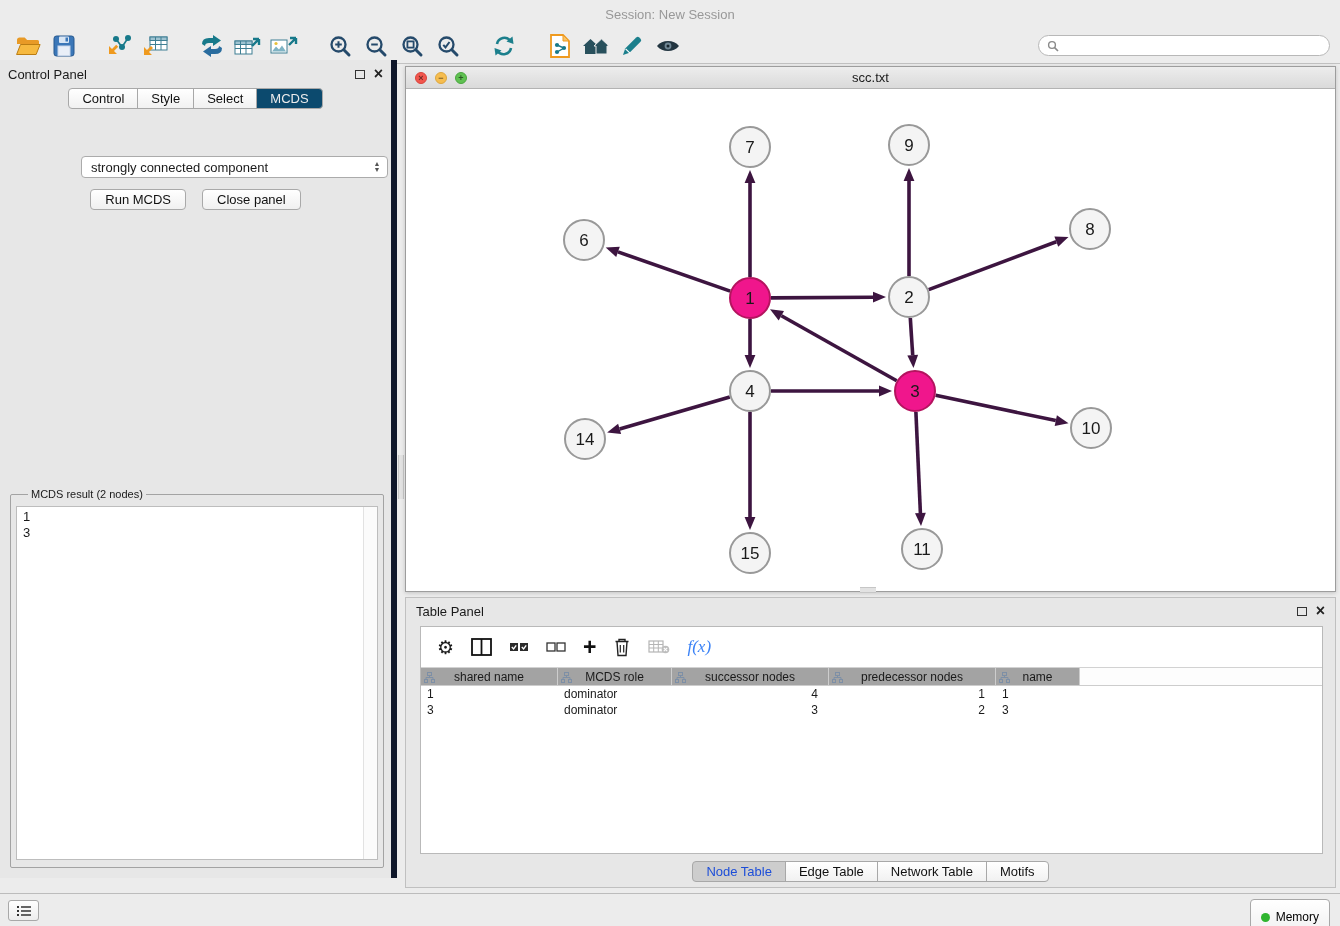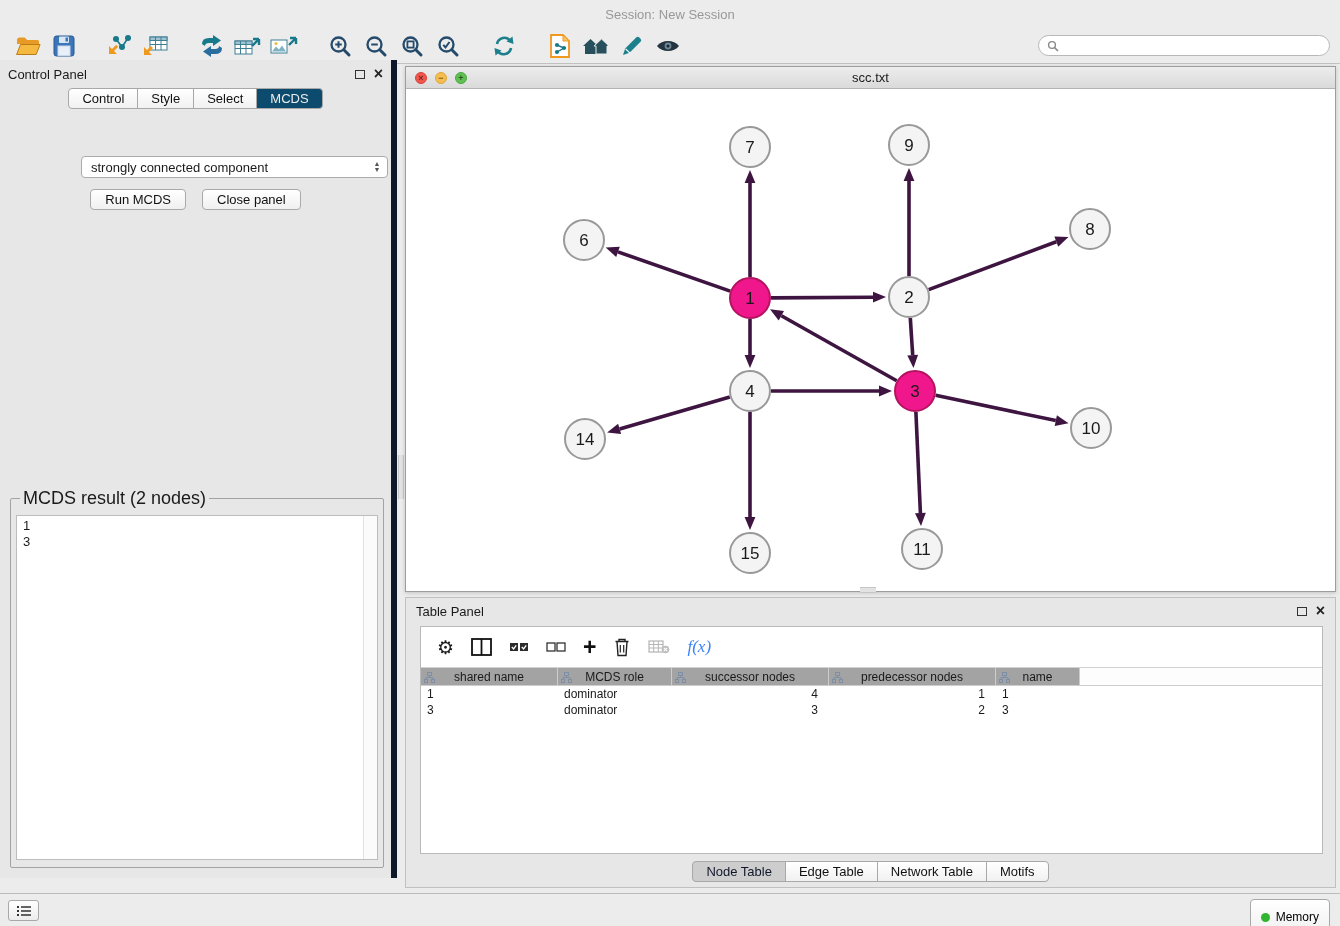--- a/index.html
+++ b/index.html
@@ -26,30 +26,30 @@
   .panel-header .ph-title { font-size:13px; color:#1a1a1a; }
   .ph-icons { margin-left:auto; display:flex; align-items:center; gap:9px; }
   .float-icon { width:10px; height:9px; border:1.6px solid #333; display:inline-block; }
   .close-x { font-size:16px; font-weight:bold; color:#222; line-height:12px; }
 
   .seg { display:flex; justify-content:center; }
   .seg .tab { background:linear-gradient(#ffffff,#f1f1f1); border:1px solid #a8a8a8; margin-left:-1px; padding:2px 13px; font-size:13px; color:#111; cursor:default; }
   .seg .tab:first-child { border-radius:4px 0 0 4px; margin-left:0; }
   .seg .tab:last-child { border-radius:0 4px 4px 0; }
   .seg .tab.active { background:#0c4a6e; color:#ececec; }
-  .seg2 .tab.active { background:#cdcdcd; color:#0f172a; }
+  .seg2 .tab.active { background:#cdcdcd; color:#1d4ed8; }
 
   .opt-label { position:absolute; left:0; right:0; top:74px; text-align:center; font-size:13px; }
   .dropdown { position:absolute; left:45px; top:96px; width:307px; height:22px; background:#fff; border:1px solid #ababab; border-radius:4px; display:flex; align-items:center; padding-left:9px; font-size:13px;margin-left:36px; }
   .dropdown .stepper { margin-left:auto; width:17px; display:flex; flex-direction:column; align-items:center; justify-content:center; color:#555; font-size:7px; line-height:6px; padding-right:3px; }
   .btn-row { position:absolute; left:0; right:0; top:129px; display:flex; justify-content:center; gap:16px; }
   .mac-btn { background:linear-gradient(#ffffff,#f0f0f0); border:1px solid #a9a9a9; border-radius:4px; font-size:13px; padding:2px 14px; color:#111; font-family:"Liberation Sans",sans-serif; }
 
   .mcds-result { position:absolute; left:10px; top:428px; width:374px; height:380px; border:1px solid #a3a3a3; border-radius:2px; padding:6px 5px 7px 5px; }
-  .mcds-result legend { font-size:18px; padding:0 3px; margin-left:4px; }
+  .mcds-result legend { font-size:11px; padding:0 3px; margin-left:12px; }
   .result-box { position:relative; width:100%; height:100%; background:#fff; border:1px solid #bdbdbd; }
   .result-text { padding:2px 6px; font-size:13px; line-height:16px; white-space:pre; }
   .result-scroll { position:absolute; right:0; top:0; bottom:0; width:14px; background:#fbfbfb; border-left:1px solid #e2e2e2; }
 
   
   .network-window { position:absolute; left:405px; top:66px; width:931px; height:526px; background:#fff; border:1px solid #9d9d9d; box-shadow:0 1px 4px rgba(0,0,0,.18); }
   .net-titlebar { height:22px; background:linear-gradient(#ededed,#dadada); border-bottom:1px solid #b3b3b3; position:relative; display:flex; align-items:center; }
   .traffic { display:flex; gap:8px; margin-left:9px; z-index:2; }
   .light { width:12px; height:12px; border-radius:50%; font-size:9px; line-height:11px; text-align:center; color:rgba(0,0,0,.55); font-weight:bold; }
   .light.red { background:#f2564d; border:1px solid #d8433c; }

